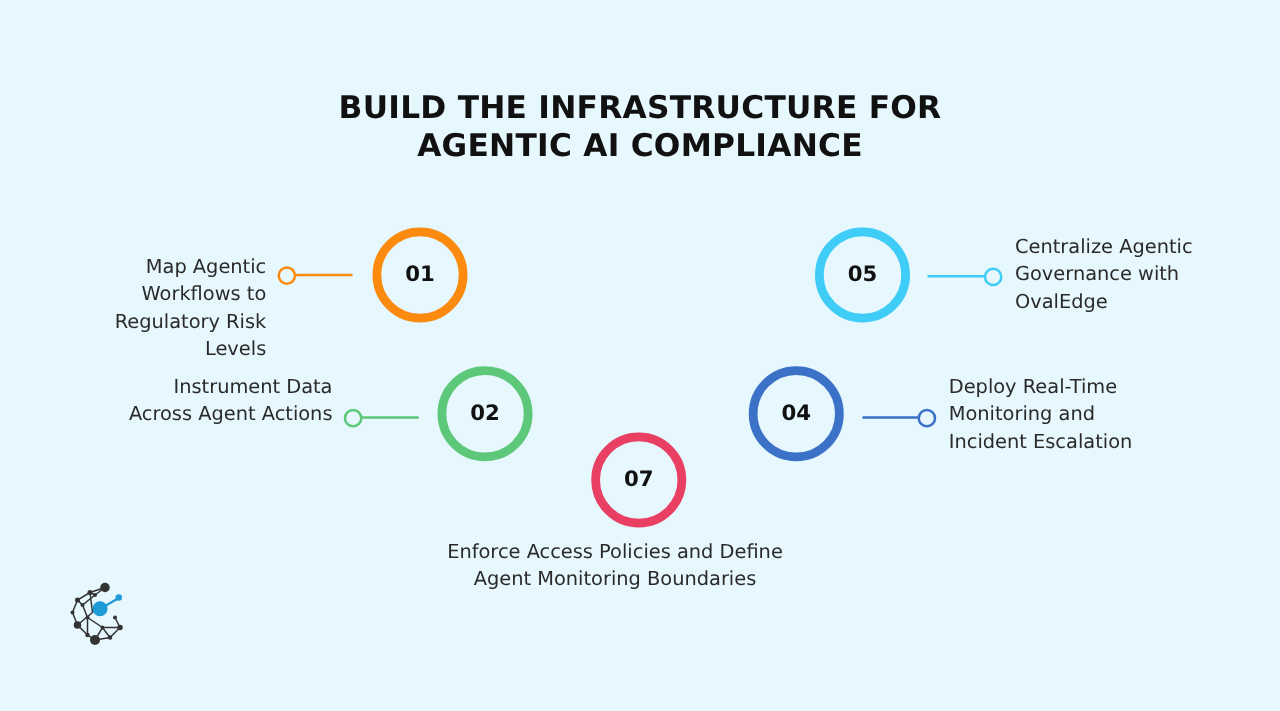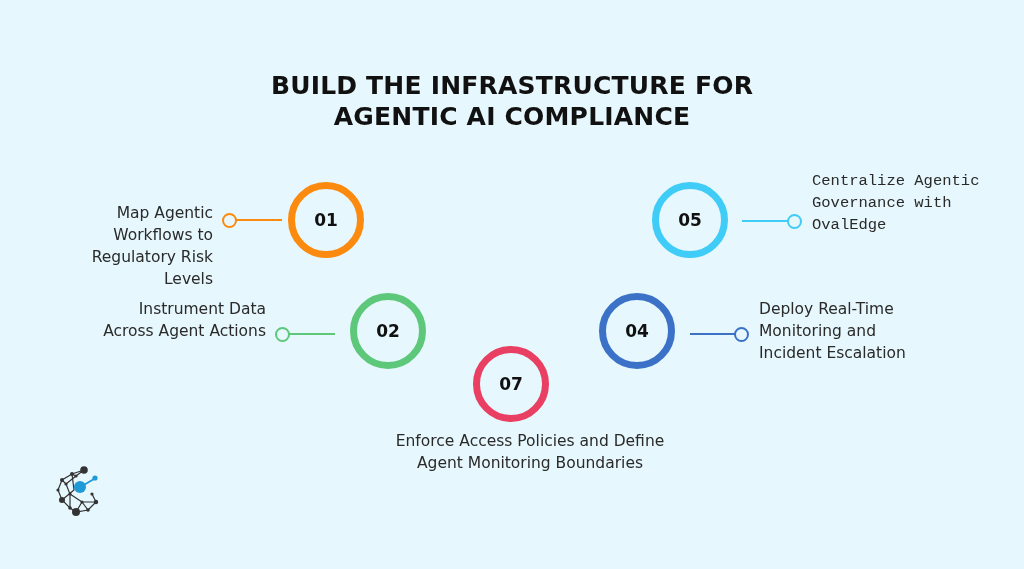--- a/index.html
+++ b/index.html
@@ -18,21 +18,21 @@
   .logo { position:absolute; left:52px; top:462px; width:56px; height:56px; }
 </style>
 </head>
 <body>
 
 <div class="title">
   <div>BUILD THE INFRASTRUCTURE FOR</div>
   <div>AGENTIC AI COMPLIANCE</div>
 </div>
 
-<div class="circle" style="left:288px; top:182px; border-color:#fb8a0f;">
+<div class="circle" style="left:298px; top:182px; border-color:#fb8a0f;">
   <span>01</span>
 </div>
 <div class="conn" style="left:236px; top:219px; width:46px; background:#fb8a0f;"></div>
 <div class="dot" style="left:222px; top:213px; border-color:#fb8a0f;"></div>
 <div class="label right-align" style="right:811px; top:175px; width:200px;margin-top:27px;">
   <div>Map Agentic</div>
   <div>Workflows to</div>
   <div>Regulatory Risk</div>
   <div>Levels</div>
 </div>
@@ -43,42 +43,42 @@
 <div class="conn" style="left:289px; top:333px; width:46px; background:#5dc87a;"></div>
 <div class="dot" style="left:275px; top:327px; border-color:#5dc87a;"></div>
 <div class="label right-align" style="right:758px; top:298px; width:260px;">
   <div>Instrument Data</div>
   <div>Across Agent Actions</div>
 </div>
 
 <div class="circle" style="left:473px; top:346px; border-color:#e93f62;">
   <span>07</span>
 </div>
-<div class="label center-align" style="left:348px; top:430px; width:364px;">
+<div class="label center-align" style="left:310px; top:430px; width:364px;">
   <div>Enforce Access Policies and Define</div>
   <div>Agent Monitoring Boundaries</div>
 </div>
 
 <div class="circle" style="left:599px; top:293px; border-color:#3b72c8;">
   <span>04</span>
 </div>
 <div class="conn" style="left:690px; top:333px; width:46px; background:#3b72c8;"></div>
 <div class="dot" style="left:734px; top:327px; border-color:#3b72c8;"></div>
 <div class="label" style="left:759px; top:298px; width:220px;">
   <div>Deploy Real-Time</div>
   <div>Monitoring and</div>
   <div>Incident Escalation</div>
 </div>
 
 <div class="circle" style="left:652px; top:182px; border-color:#3fcdf7;">
   <span>05</span>
 </div>
 <div class="conn" style="left:742px; top:220px; width:46px; background:#3fcdf7;"></div>
 <div class="dot" style="left:787px; top:214px; border-color:#3fcdf7;"></div>
-<div class="label" style="left:812px; top:170px; width:200px;font-family:Liberation Mono, monospace;">
+<div class="label" style="left:812px; top:186px; width:200px;">
   <div>Centralize Agentic</div>
   <div>Governance with</div>
   <div>OvalEdge</div>
 </div>
 
 <svg class="logo" viewBox="0 0 56 56">
   <g stroke="#333" stroke-width="1.2" fill="none">
     <path d="M32 8 L20 12 L10 18 L6 28 L10 38 L18 46 L24 50 L36 48 L44 40"></path>
     <path d="M32 8 L24 14 L14 22 L10 18"></path>
     <path d="M20 12 L22 28 L10 38"></path>

